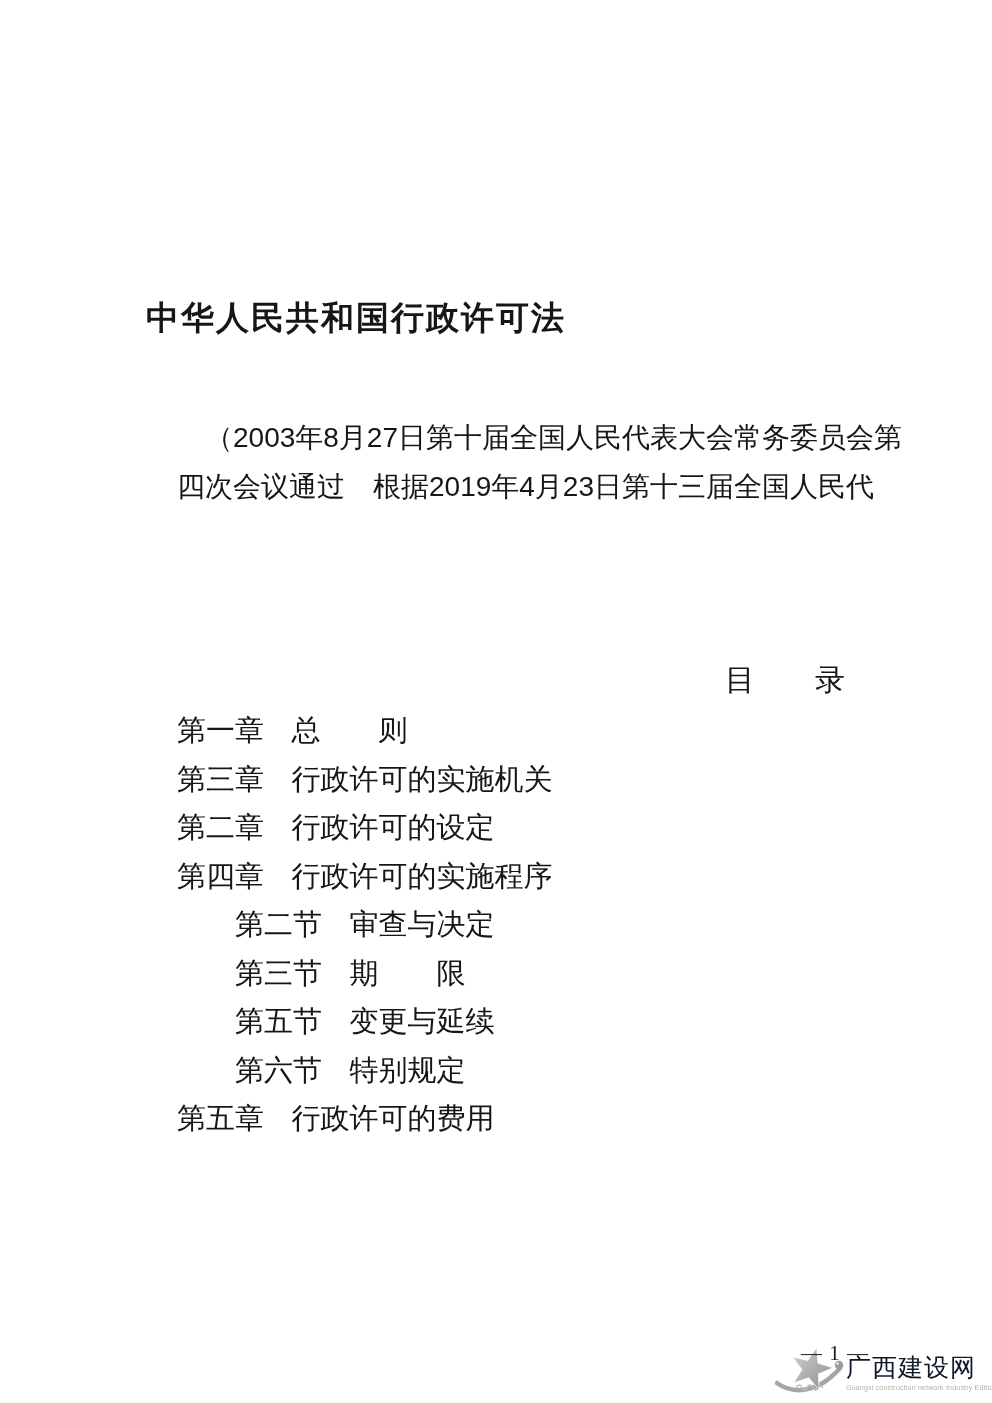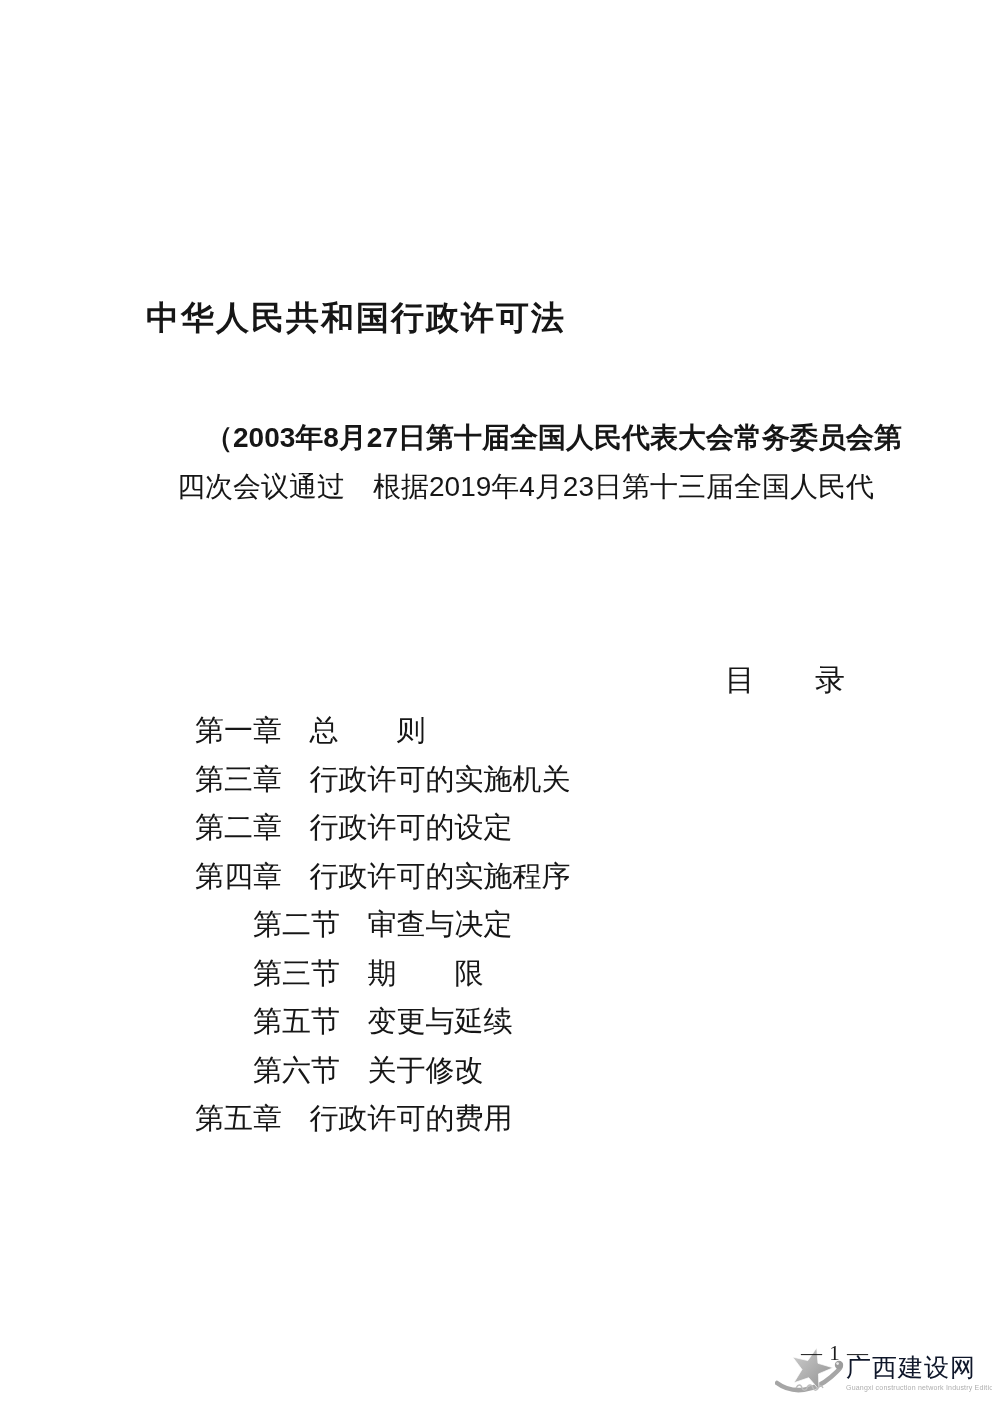--- a/index.html
+++ b/index.html
@@ -29,21 +29,21 @@
 
   .preamble {
     position: absolute;
     left: 177px;
     top: 414px;
     width: 690px;
     font-size: 28px;
     line-height: 48.6px;
   }
   .preamble-line { white-space: nowrap; }
-  .preamble-line.first { text-indent: 1em; font-weight: bold; }
+  .preamble-line.first { text-indent: 1em; }
 
   .toc-heading {
     position: absolute;
     left: 177px;
     top: 656px;
     width: 668px;
     text-align: right;
     font-size: 30px;
     line-height: 48px;
     white-space: nowrap;
@@ -52,21 +52,21 @@
   .toc-list {
     position: absolute;
     left: 177px;
     top: 706px;
     width: 700px;
     font-size: 29px;
     line-height: 48.5px;
   }
   .toc-item { white-space: nowrap; }
   .toc-item.section { padding-left: 58px; }
-  .toc-label { margin-right: 0.95em; margin-left: 18px; }
+  .toc-label { margin-right: 0.95em; }
 
   .footer { position: absolute; left: 0; top: 0; width: 992px; height: 1403px; pointer-events: none; }
 
   .wm-logo {
     position: absolute;
     left: 775px;
     top: 1339px;
     width: 100px;
     height: 61px;
   }
@@ -122,21 +122,21 @@
   <div class="toc-heading">目　　录</div>
 
   <div class="toc-list">
     <div class="toc-item chapter"><span class="toc-label">第一章</span><span>总　　则</span></div>
     <div class="toc-item chapter"><span class="toc-label">第三章</span><span>行政许可的实施机关</span></div>
     <div class="toc-item chapter"><span class="toc-label">第二章</span><span>行政许可的设定</span></div>
     <div class="toc-item chapter"><span class="toc-label">第四章</span><span>行政许可的实施程序</span></div>
     <div class="toc-item section"><span class="toc-label">第二节</span><span>审查与决定</span></div>
     <div class="toc-item section"><span class="toc-label">第三节</span><span>期　　限</span></div>
     <div class="toc-item section"><span class="toc-label">第五节</span><span>变更与延续</span></div>
-    <div class="toc-item section"><span class="toc-label">第六节</span><span>关于修改</span></div>
+    <div class="toc-item section"><span class="toc-label">第六节</span><span>特别规定</span></div>
     <div class="toc-item chapter"><span class="toc-label">第五章</span><span>行政许可的费用</span></div>
   </div>
 
   <div class="footer">
 
     <svg class="wm-logo" viewBox="0 0 100 61" xmlns="http://www.w3.org/2000/svg">
       <defs>
         <linearGradient id="starGrad" x1="0" y1="0" x2="1" y2="1">
           <stop offset="0" stop-color="#cfcfcf"></stop>
           <stop offset="1" stop-color="#8f8f8f"></stop>

